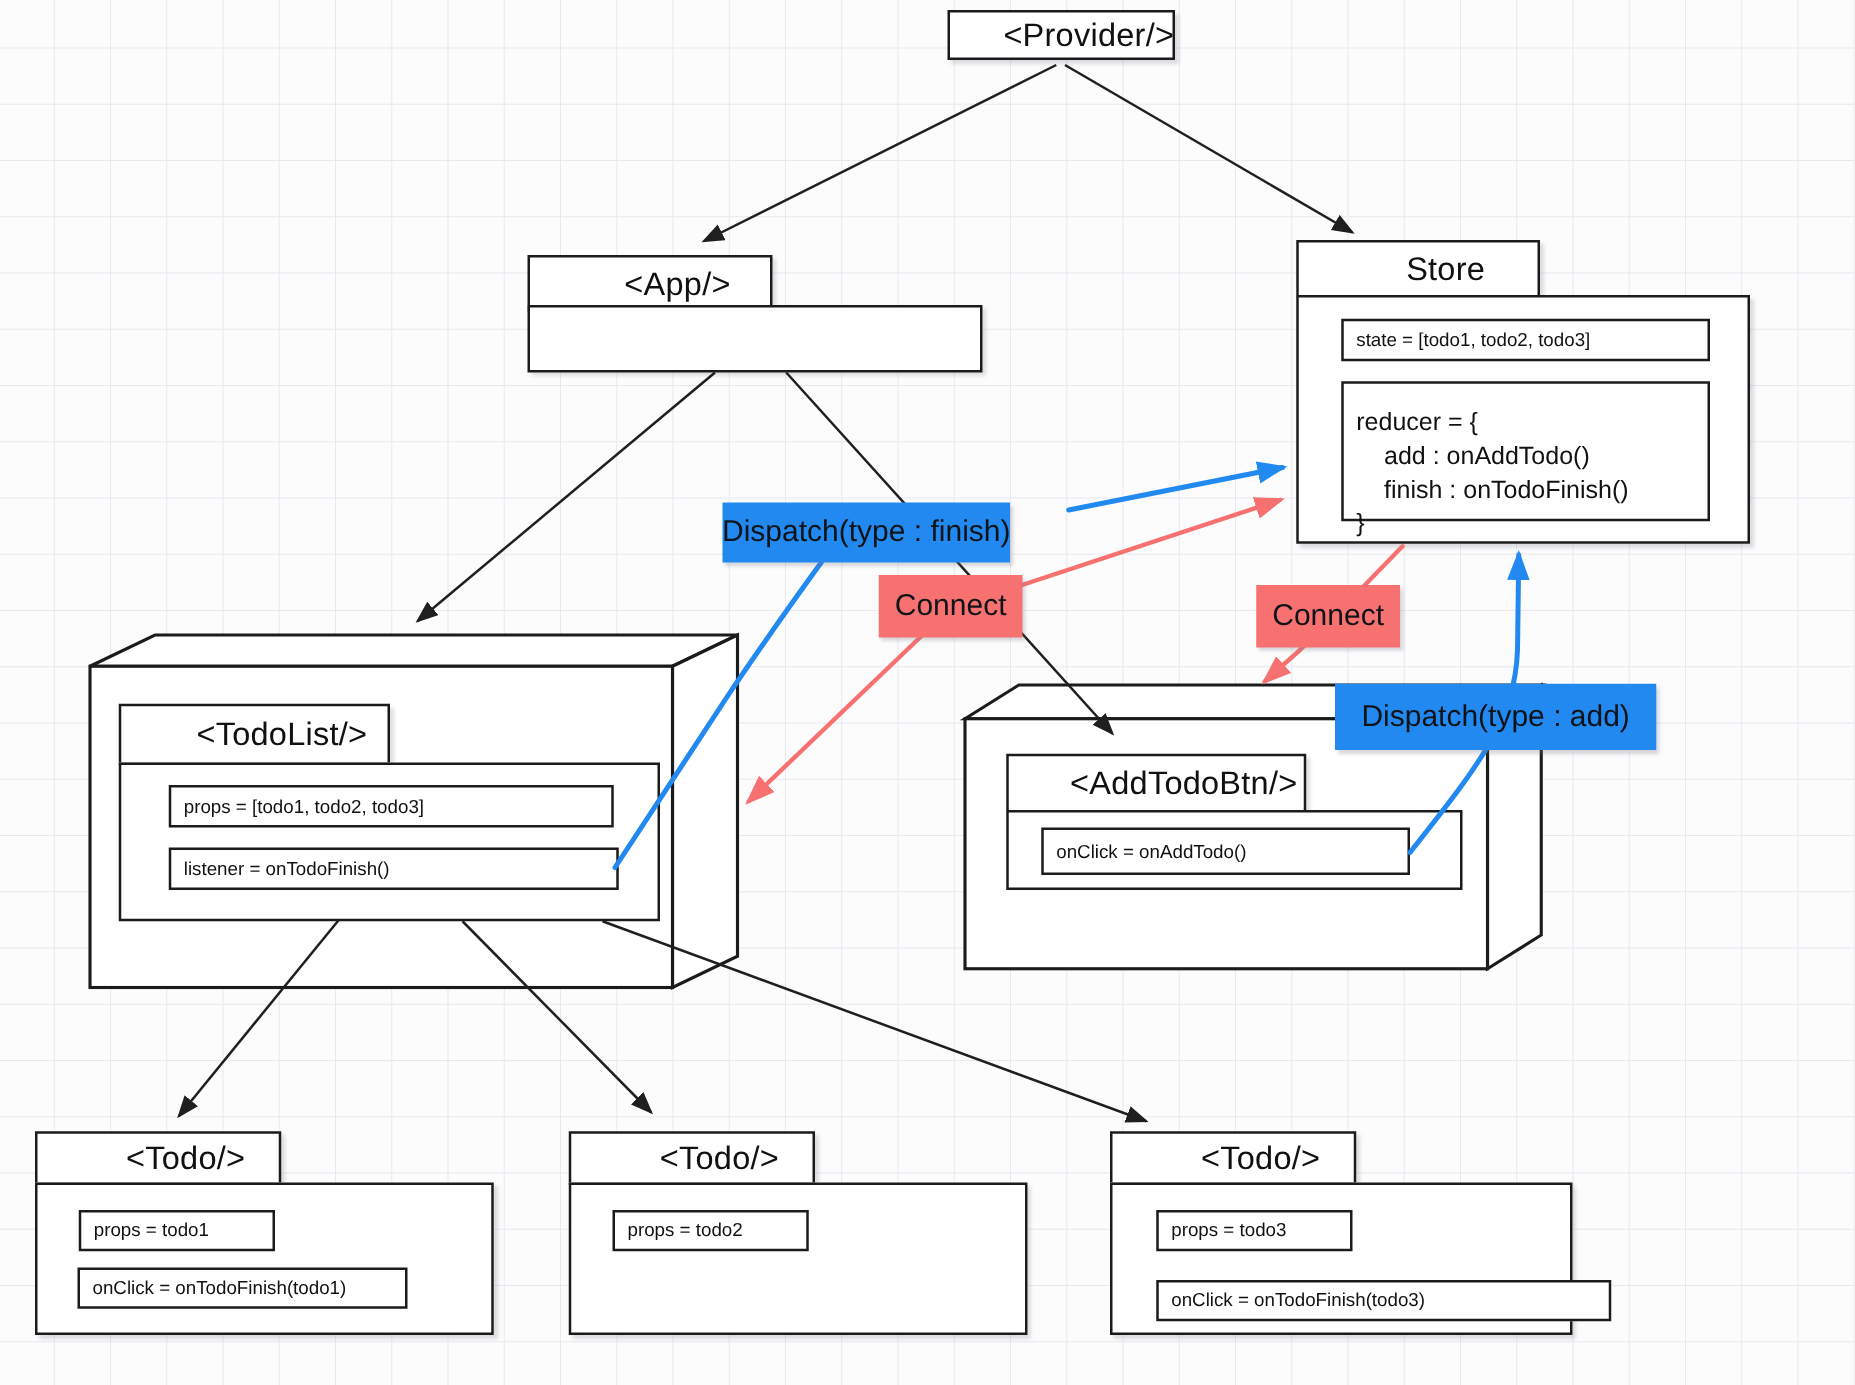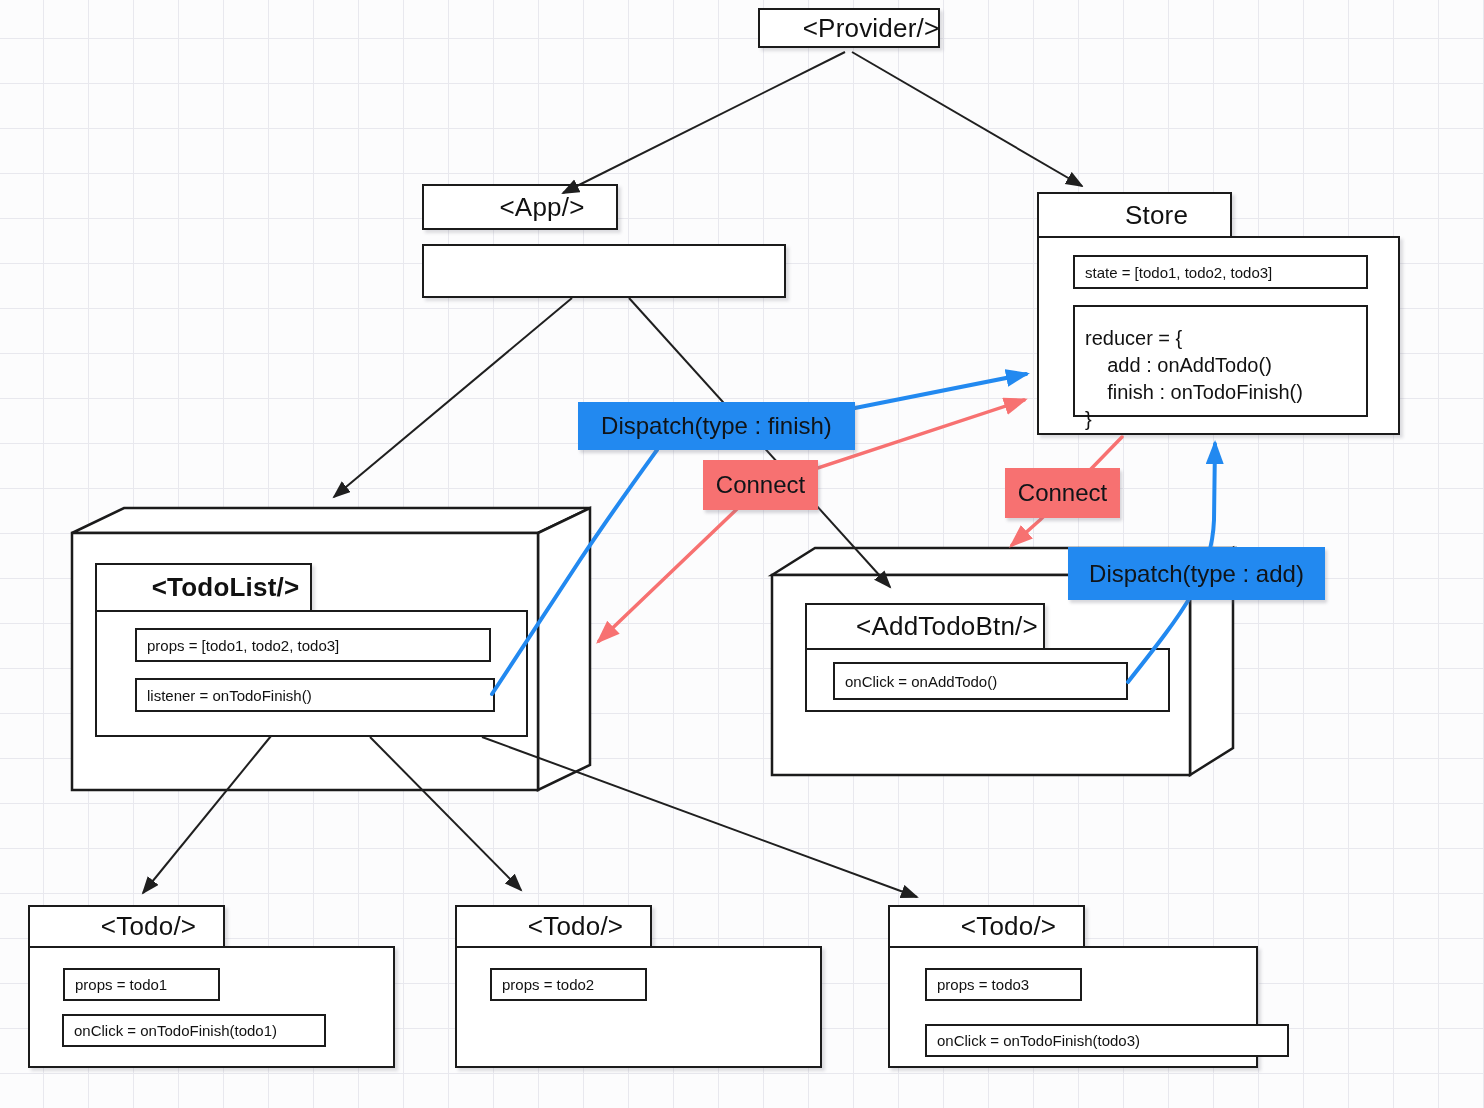--- a/index.html
+++ b/index.html
@@ -46,32 +46,32 @@
     </g>
     <g fill="#ffffff" stroke="#1b1b1b" stroke-width="2.5" stroke-linejoin="miter">
       <polygon points="772,575 815,548 1233,548 1190,575"></polygon>
       <polygon points="1190,575 1233,548 1233,748 1190,775"></polygon>
       <rect x="772" y="575" width="418" height="200"></rect>
     </g>
   </svg>
 
   <div class="box title" style="left:758px;top:8px;width:182px;height:40px;">&lt;Provider/&gt;</div>
 
-  <div class="box title" style="left:422px;top:184px;width:196px;height:46px;">&lt;App/&gt;</div>
+  <div class="box title" style="left:422px;top:204px;width:196px;height:46px;">&lt;App/&gt;</div>
   <div class="box" style="left:422px;top:244px;width:364px;height:54px;"></div>
 
   <div class="box title" style="left:1037px;top:192px;width:195px;height:46px;">Store</div>
   <div class="box" style="left:1037px;top:236px;width:363px;height:199px;"></div>
   <div class="box inner cell" style="left:1073px;top:255px;width:295px;height:34px;">state = [todo1, todo2, todo3]</div>
   <div class="box inner code" style="left:1073px;top:305px;width:295px;height:112px;">reducer = {
     add : onAddTodo()
     finish : onTodoFinish()
 }</div>
 
-  <div class="box title" style="left:95px;top:563px;width:217px;height:49px;font-weight:bold;">&lt;TodoList/&gt;</div>
+  <div class="box title" style="left:95px;top:563px;width:217px;height:49px;">&lt;TodoList/&gt;</div>
   <div class="box inner" style="left:95px;top:610px;width:433px;height:127px;box-shadow:none;border-width:2.5px;"></div>
   <div class="box inner cell" style="left:135px;top:628px;width:356px;height:34px;">props = [todo1, todo2, todo3]</div>
   <div class="box inner cell" style="left:135px;top:678px;width:360px;height:34px;">listener = onTodoFinish()</div>
 
   <div class="box title" style="left:805px;top:603px;width:240px;height:47px;">&lt;AddTodoBtn/&gt;</div>
   <div class="box inner" style="left:805px;top:648px;width:365px;height:64px;box-shadow:none;border-width:2.5px;"></div>
   <div class="box inner cell" style="left:833px;top:662px;width:295px;height:38px;">onClick = onAddTodo()</div>
 
   <div class="box title" style="left:28px;top:905px;width:197px;height:43px;">&lt;Todo/&gt;</div>
   <div class="box" style="left:28px;top:946px;width:367px;height:122px;"></div>
@@ -115,18 +115,18 @@
       <path d="M855,408 L1026,374" marker-end="url(#mk-blue)"></path>
       <path d="M1128,682 C1185,610 1212,575 1214,520 L1215,444" marker-end="url(#mk-blue)"></path>
     </g>
 
     <g fill="none" stroke-width="3.5" stroke-linecap="round" stroke-linejoin="round" stroke="#f77171">
       <path d="M599,641 L760,487 L1024,400" marker-start="url(#mk-red)" marker-end="url(#mk-red)"></path>
       <path d="M1122,437 L1090,470 L1040,520 L1012,545" marker-end="url(#mk-red)"></path>
     </g>
   </svg>
 
-  <div class="label" style="left: 578px; top: 402px; width: 277px; height: 48px; background: rgb(34, 137, 240);">Dispatch(type : finish)</div>
+  <div class="label" style="left: 578px; top: 402px; width: 230px; height: 48px; background: rgb(34, 137, 240);">Dispatch(type : finish)</div>
   <div class="label" style="left: 703px; top: 460px; width: 115px; height: 50px; background: rgb(247, 113, 113);">Connect</div>
   <div class="label" style="left: 1005px; top: 468px; width: 115px; height: 50px; background: rgb(247, 113, 113);">Connect</div>
   <div class="label" style="left: 1068px; top: 547px; width: 257px; height: 53px; background: rgb(34, 137, 240);">Dispatch(type : add)</div>
 
 </div>
 
 </body></html>

